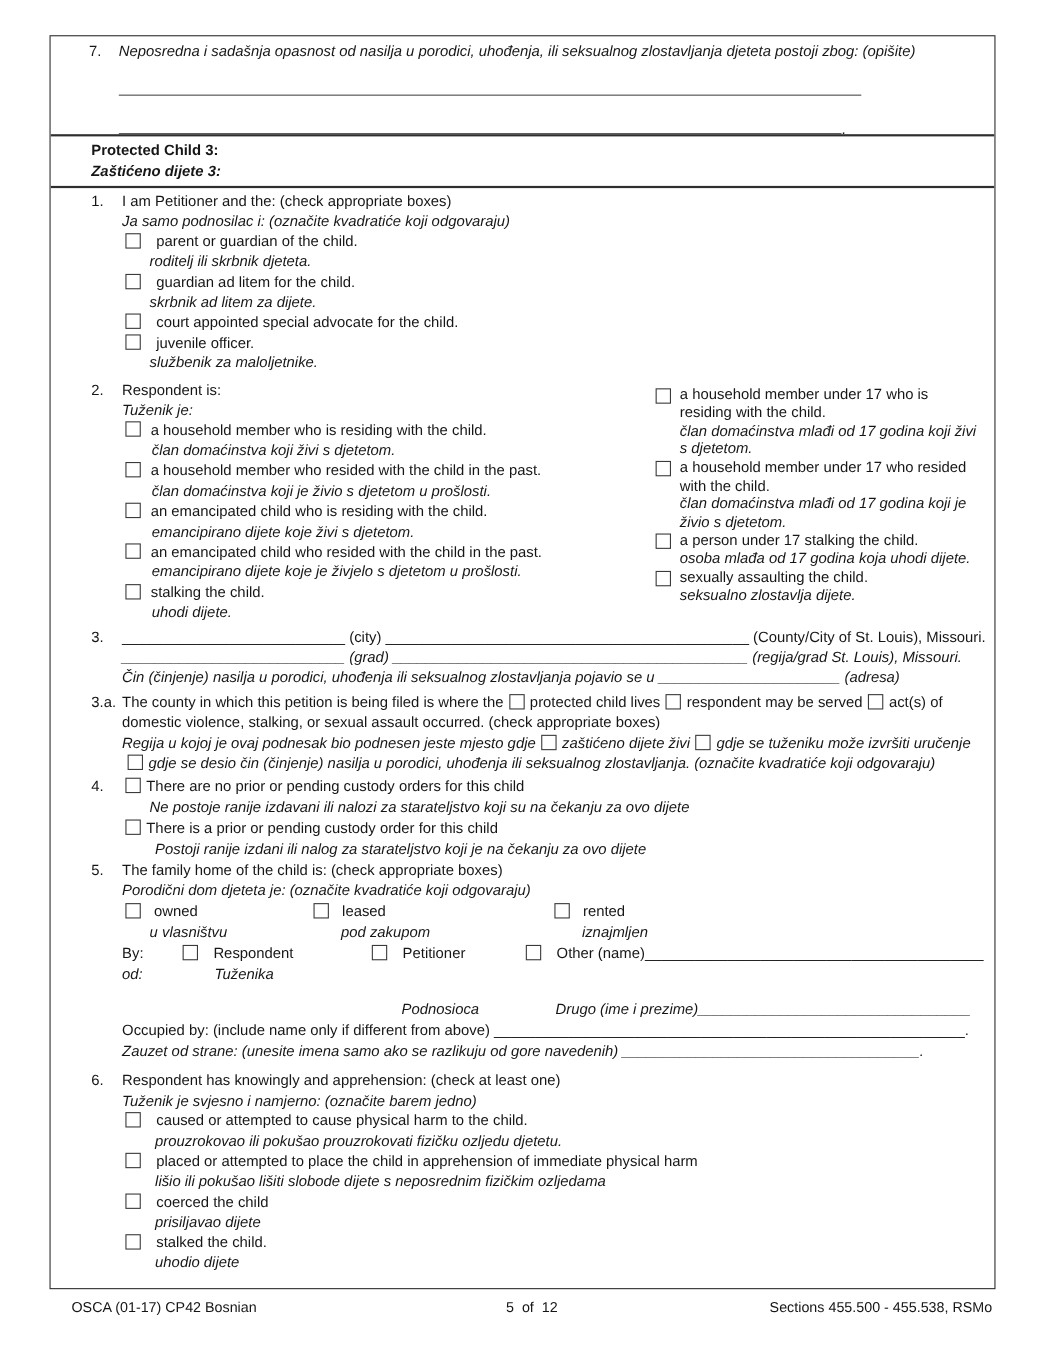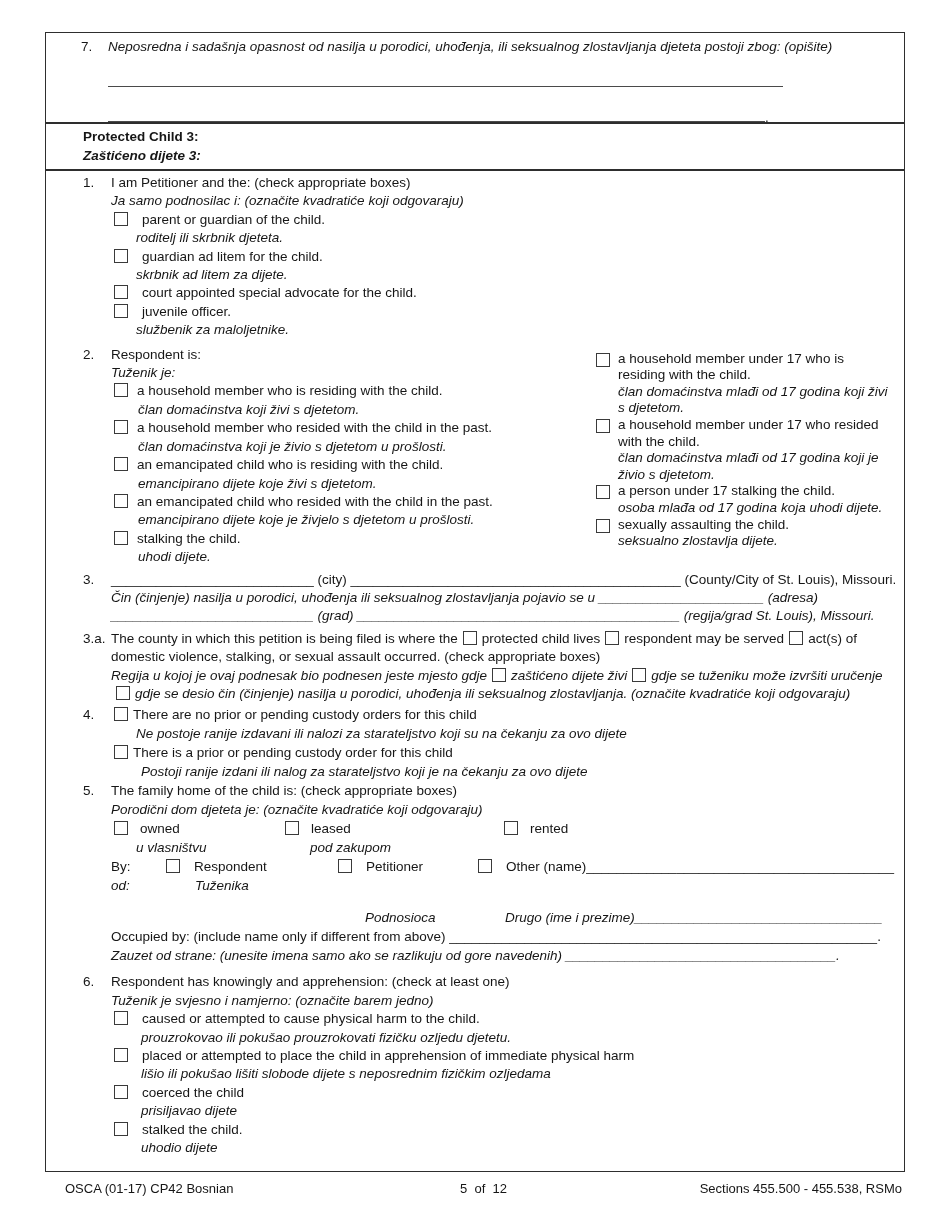--- a/index.html
+++ b/index.html
@@ -169,22 +169,22 @@
               </div>
             </div>
           </div>
         </div>
       </div>
 
       <div class="item mt4">
         <span class="num">3.</span>
         <div class="cnt">
           <div class="nowrap">___________________________ (city) ____________________________________________ (County/City of St. Louis), Missouri.</div>
+          <div class="bs nowrap">___________________________ (grad) ___________________________________________ (regija/grad St. Louis), Missouri.</div>
           <div class="bs nowrap">Čin (činjenje) nasilja u porodici, uhođenja ili seksualnog zlostavljanja pojavio se u ______________________ (adresa)</div>
-          <div class="bs nowrap">___________________________ (grad) ___________________________________________ (regija/grad St. Louis), Missouri.</div>
         </div>
       </div>
 
       <div class="item mt4">
         <span class="num">3.a.</span>
         <div class="cnt">
           <div><span>The county in which this petition is being filed is where the</span><span class="cb-inline"></span><span>protected child lives</span><span class="cb-inline"></span><span>respondent may be served</span><span class="cb-inline"></span><span>act(s) of domestic violence, stalking, or sexual assault occurred.  (check appropriate boxes)</span></div>
           <div class="bs"><span>Regija u kojoj je ovaj podnesak bio podnesen jeste mjesto gdje</span><span class="cb-inline"></span><span>zaštićeno dijete živi</span><span class="cb-inline"></span><span>gdje se tuženiku može izvršiti uručenje</span><span class="cb-inline"></span><span>gdje se desio čin (činjenje) nasilja u porodici, uhođenja ili seksualnog zlostavljanja.  (označite kvadratiće koji odgovaraju)</span></div>
         </div>
       </div>
@@ -209,20 +209,21 @@
           <div>The family home of the child is:  (check appropriate boxes)</div>
           <div class="bs">Porodični dom djeteta je:  (označite kvadratiće koji odgovaraju)</div>
           <div class="grid-tenure">
             <div><span class="cb gap12" style="margin-left:3px;"></span><span>owned</span></div>
             <div><span class="cb gap12"></span><span>leased</span></div>
             <div><span class="cb gap12"></span><span>rented</span></div>
           </div>
           <div class="grid-tenure bs">
             <div class="pl25">u vlasništvu</div>
             <div class="pl25">pod zakupom</div>
+            <div class="pl25">iznajmljen</div>
           </div>
           <div class="grid-by">
             <div>By:</div>
             <div><span class="cb gap14"></span><span>Respondent</span></div>
             <div><span class="cb gap14"></span><span>Petitioner</span></div>
             <div class="nowrap"><span class="cb gap14"></span><span>Other (name)</span><span>_________________________________________</span></div>
           </div>
           <div class="grid-by bs">
             <div>od:</div>
             <div class="pl29">Tuženika</div>

